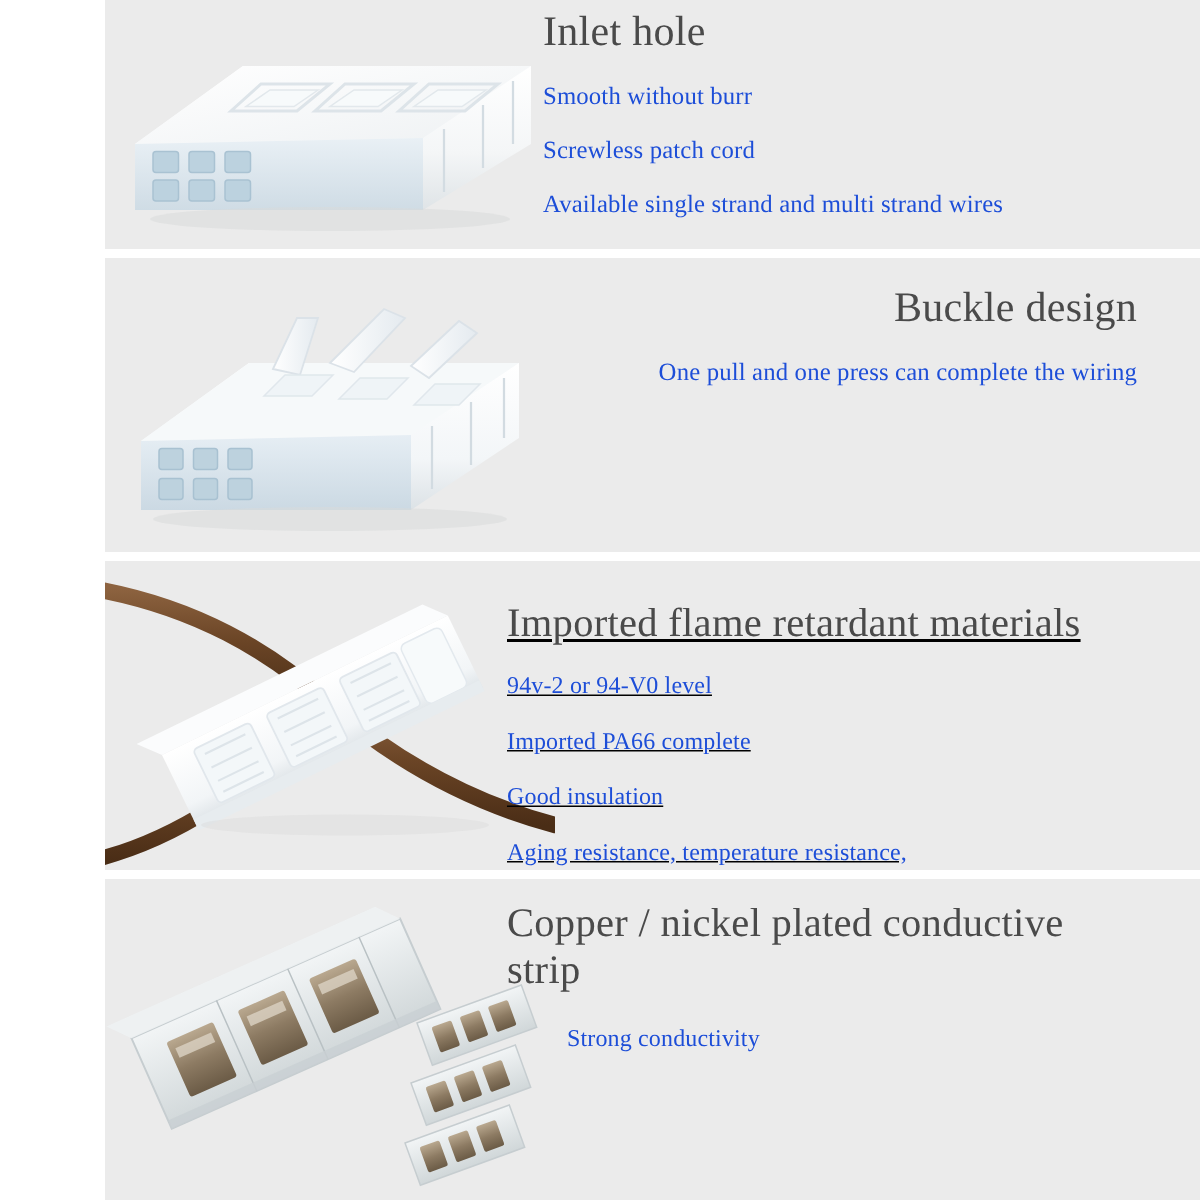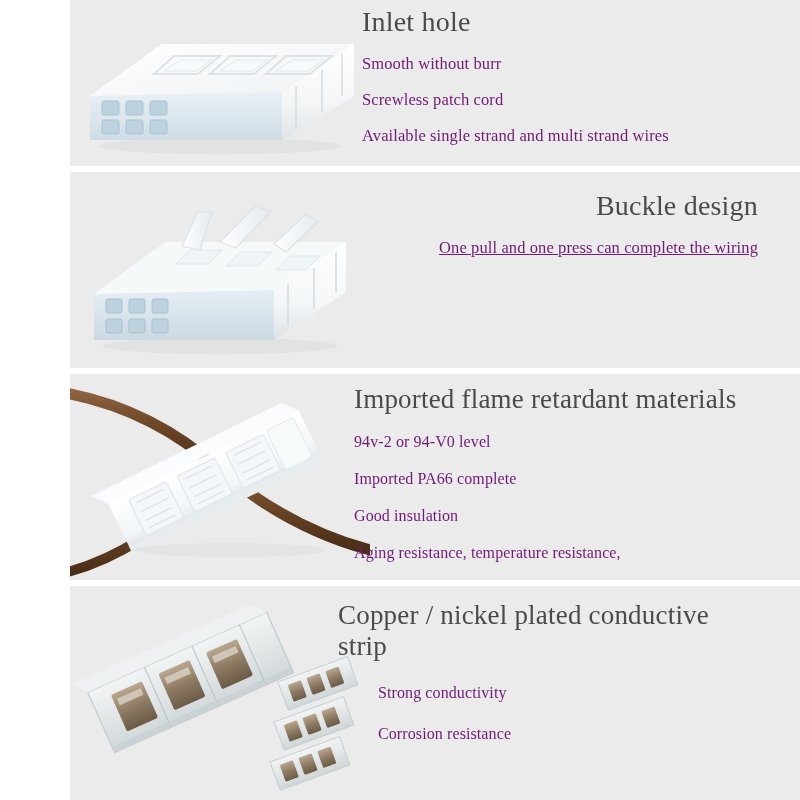--- a/index.html
+++ b/index.html
@@ -52,43 +52,43 @@
     font-size: 27px;
     line-height: 32px;
     color: #4a4a4a;
     font-weight: 400;
     letter-spacing: 0.2px;
   }
   .f-line {
     font-family: "Liberation Serif", serif;
     font-size: 16.5px;
     line-height: 21px;
-    color: #701a75;
+    color: #1d4ed8;
     margin-top: 13px;
     letter-spacing: 0.1px;
   }
 
   
   .block-1 .txt { left: 292px; padding-top: 6px; }
   .block-1 .f-title { font-size: 28px; }
   .block-1 .f-line { margin-top: 15px; }
 
   .block-2 .txt { left: 250px; padding-top: 18px; text-align: right; }
   .block-2 .f-title { font-size: 28px; margin-left: 58px; }
   .block-2 .f-line { margin-top: 14px; margin-left: 18px; }
 
-  .block-3 .txt { left: 266px; padding-top: 10px; }
+  .block-3 .txt { left: 250px; padding-top: 26px; text-decoration: underline; }
   .block-3 .f-title { font-size: 27px; line-height: 31px; margin-left: 18px; }
   .block-3 .f-line { margin-top: 16px; margin-left: 18px; font-size: 16px; }
 
   .block-4 .txt { left: 250px; padding-top: 14px; }
   .block-4 .f-title { font-size: 27px; line-height: 31px; margin-left: 18px; }
   .block-4 .f-line { margin-top: 20px; margin-left: 58px; font-size: 16px; }
 
-  .two-line { line-height: 23px; text-decoration: underline; }
+  .two-line { line-height: 23px; }
 </style>
 </head>
 <body>
 
 <div class="page">
 
   <div class="feature-block block-1">
     <div class="art">
       <svg width="300" height="166" viewBox="0 0 300 166">
         <defs>
@@ -315,17 +315,16 @@
             <rect x="8" y="6" width="14" height="18" rx="1.5"></rect>
             <rect x="28" y="6" width="14" height="18" rx="1.5"></rect>
             <rect x="48" y="6" width="14" height="18" rx="1.5"></rect>
           </g>
         </g>
       </svg>
     </div>
     <div class="txt">
       <div class="f-title">Copper / nickel plated conductive strip</div>
       <div class="f-line">Strong conductivity</div>
-      <div class="f-line">Corrosion resistance</div>
     </div>
   </div>
 
 </div>
 
 </body></html>

